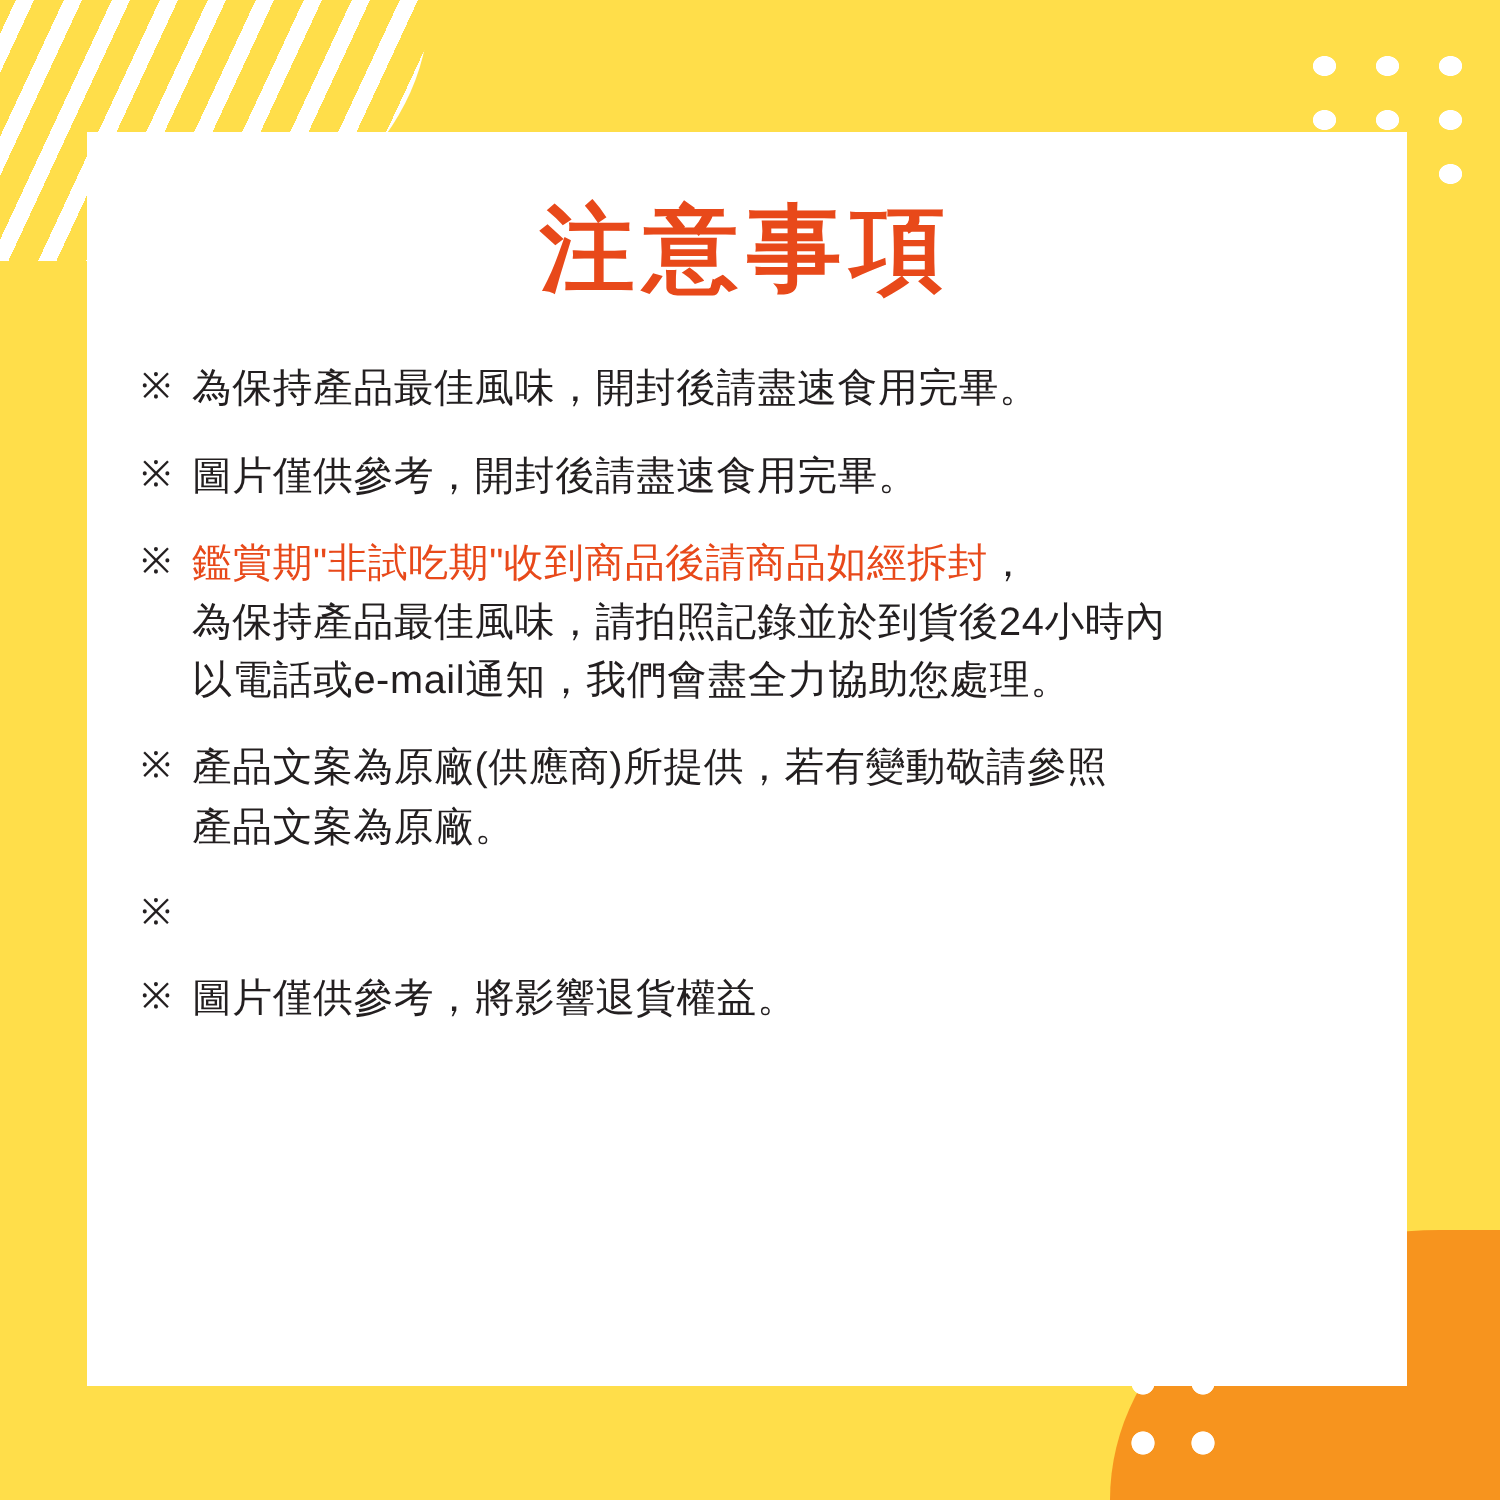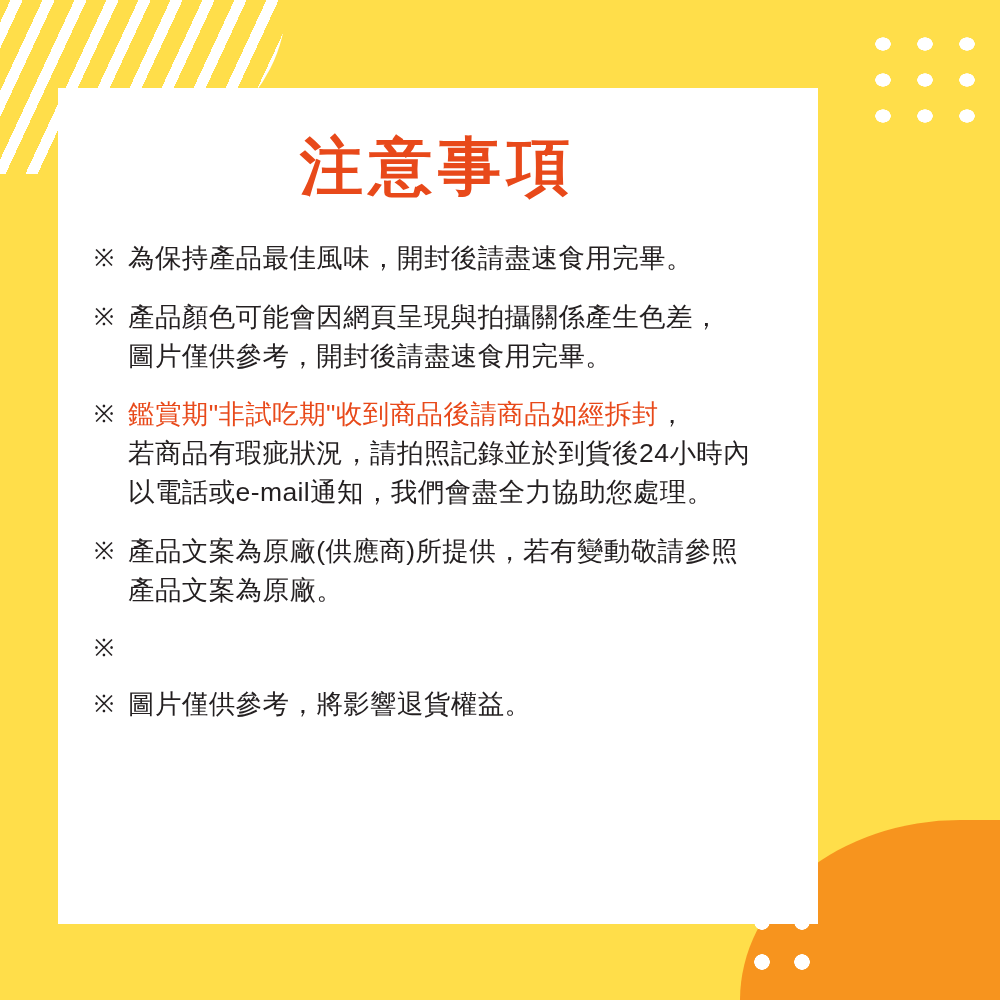--- a/index.html
+++ b/index.html
@@ -61,21 +61,21 @@
     height: 80px;
     background-image: radial-gradient(#ffffff 7.5px, rgba(255,255,255,0) 8px);
     background-size: 40px 40px;
   }
 
   
   #card {
     position: absolute;
     left: 58px;
     top: 88px;
-    width: 760px;
+    width: 880px;
     height: 836px;
     background: #ffffff;
     box-sizing: border-box;
     padding: 0;
   }
 
   #title {
     text-align: center;
     color: #e8491a;
     font-size: 63px;
@@ -131,29 +131,28 @@
   <ul id="notes">
       <li class="note">
         <span class="mark">※</span>
         <span class="note-text">
           <div><span>為保持產品最佳風味，開封後請盡速食用完畢。</span></div>
         </span>
       </li>
       <li class="note">
         <span class="mark">※</span>
         <span class="note-text">
-          <div><span>產品顏色可能會因網頁呈現與拍攝關係產生色差，</span></div>
           <div><span>圖片僅供參考，開封後請盡速食用完畢。</span></div>
         </span>
       </li>
       <li class="note">
         <span class="mark">※</span>
         <span class="note-text">
           <div><span class="hl">鑑賞期"非試吃期"收到商品後請</span><span class="hl">商品如經拆封</span><span>，</span></div>
-          <div><span>若商品有瑕疵狀況，請拍照記錄並於到貨後24小時內</span></div>
+          <div><span>為保持產品最佳風味，請拍照記錄並於到貨後24小時內</span></div>
           <div><span>以電話或e-mail通知，我們會盡全力協助您處理。</span></div>
         </span>
       </li>
       <li class="note">
         <span class="mark">※</span>
         <span class="note-text">
           <div><span>產品文案為原廠(供應商)所提供，若有變動敬請參照</span></div>
           <div><span>產品文案為原廠。</span></div>
         </span>
       </li>

